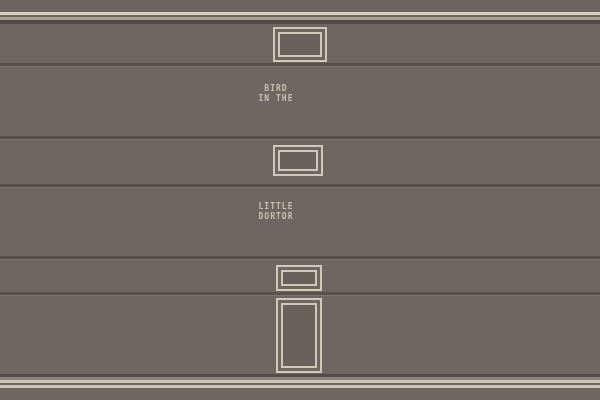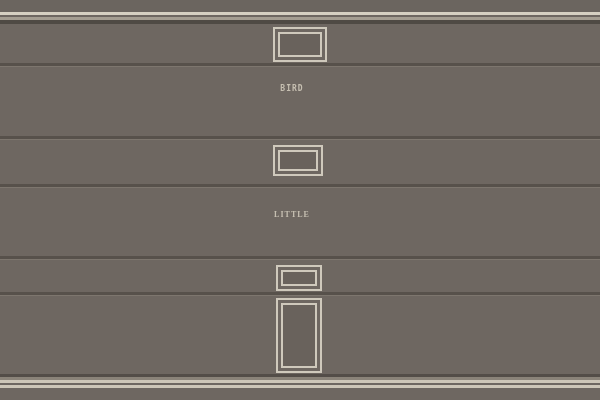--- a/index.html
+++ b/index.html
@@ -68,25 +68,24 @@
     position: absolute;
     left: 0;
     width: 552px;
     text-align: center;
     color: var(--c-label-text, #c6bfb1);
     font-size: 8px;
     font-weight: bold;
     letter-spacing: 1px;
     line-height: 10px;
     text-transform: uppercase;
-    margin-left: 16px;
     -webkit-font-smoothing: none;
   }
   .label-bird   { top: 84px; }
-  .label-dortor { top: 210px; font-family: Liberation Serif, serif; }
+  .label-dortor { top: 202px; }
 </style>
 </head>
 <body>
 
 <div class="scene">
 
   <div class="hline top-band"></div>
   <div class="hline cornice-bright"></div>
   <div class="hline cornice-mid"></div>
   <div class="hline cornice-dark"></div>
@@ -108,24 +107,26 @@
   <div class="frame frame-3">
     <div class="frame-inner"></div>
   </div>
 
   <div class="frame frame-4">
     <div class="frame-inner"></div>
   </div>
 
   <div class="wall-label label-bird">
     <div>BIRD</div>
+    <div>IN THE</div>
   </div>
 
   <div class="wall-label label-dortor">
     <div>LITTLE</div>
+    <div>DORTOR</div>
   </div>
 
   <div class="hline skirt-dark"></div>
   <div class="hline skirt-mid"></div>
   <div class="hline skirt-bright1"></div>
   <div class="hline skirt-bright2"></div>
 
 </div>
 
 </body></html>

